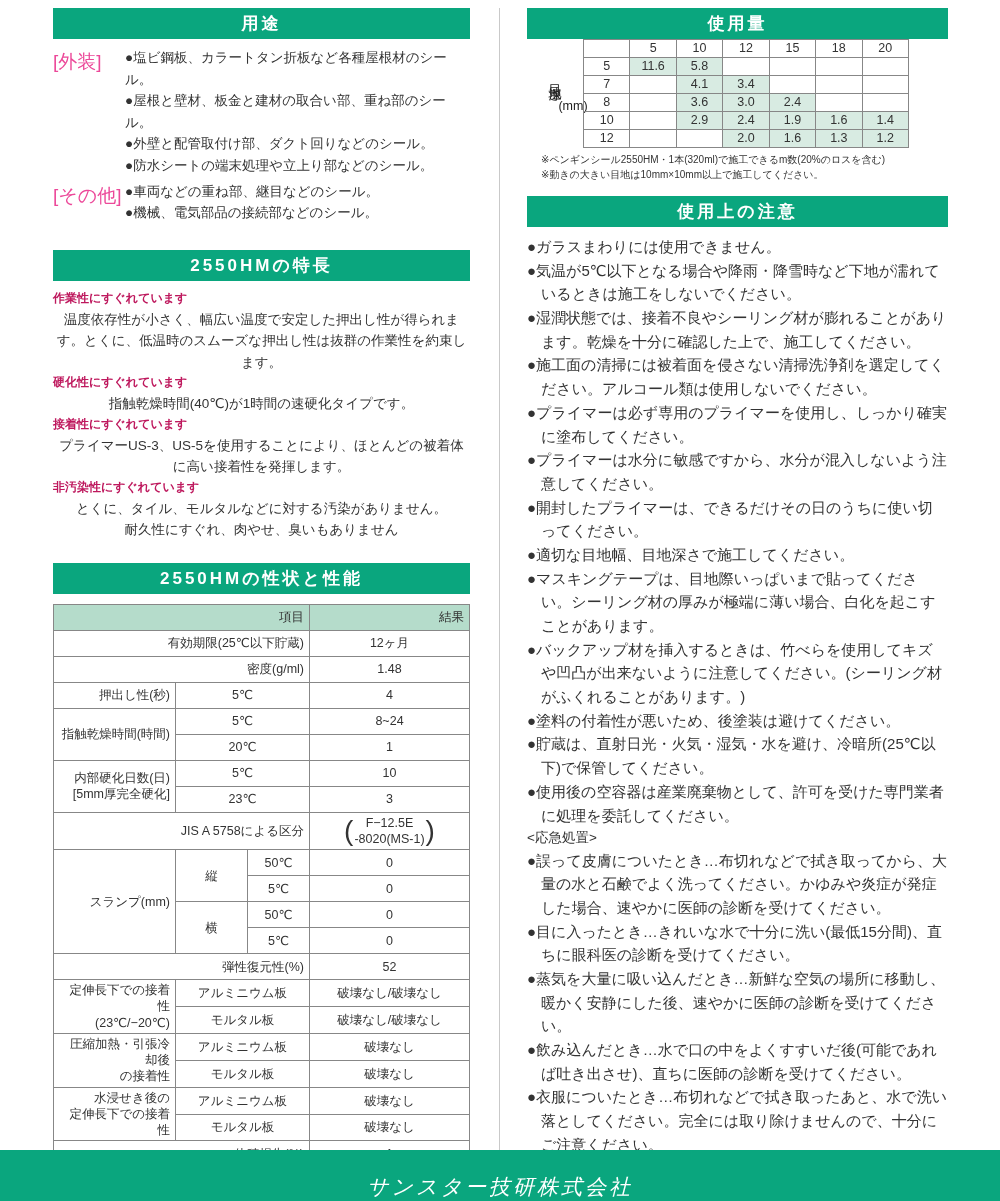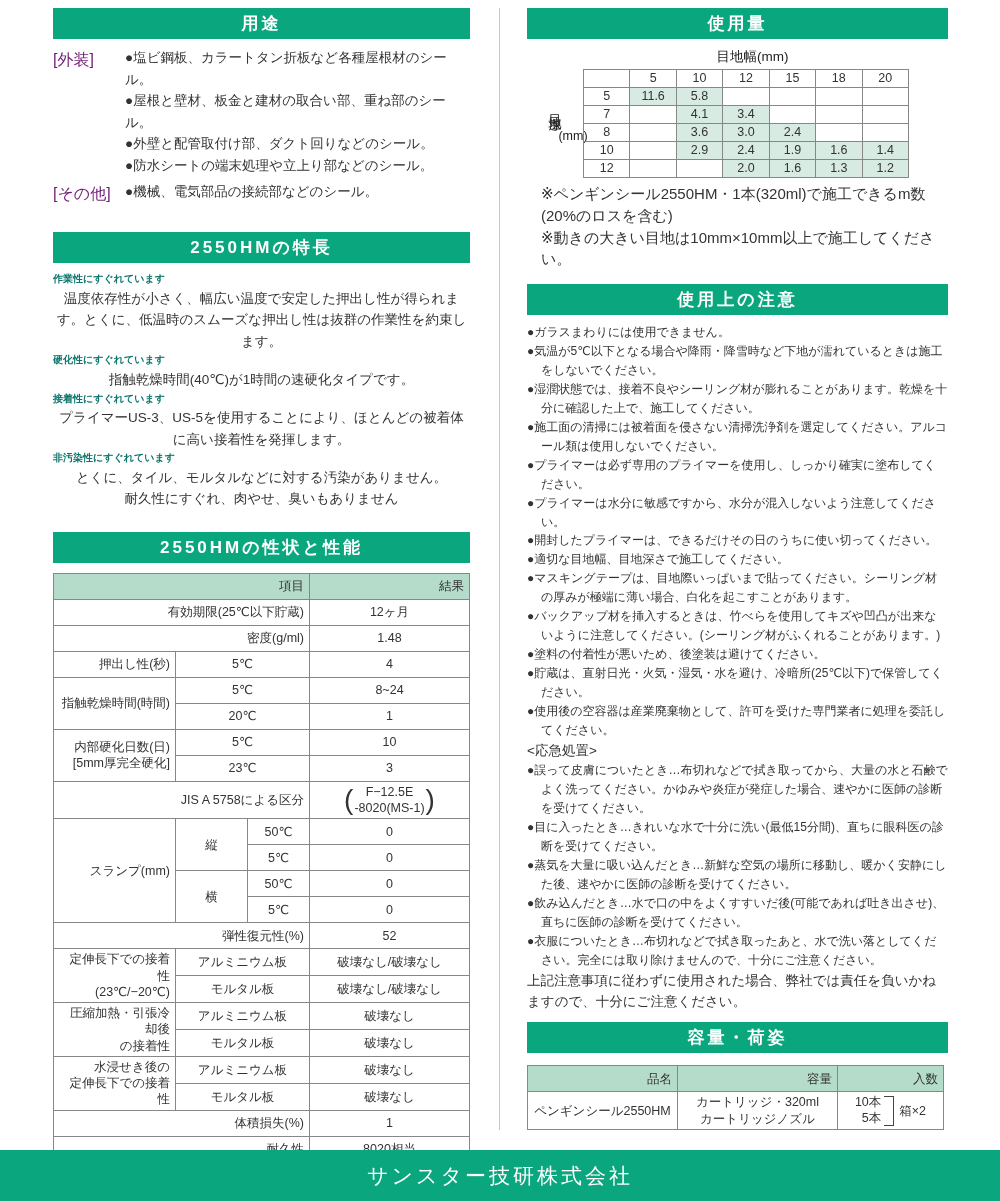--- a/index.html
+++ b/index.html
@@ -7,25 +7,25 @@
         font-family:"Liberation Sans","DejaVu Sans",sans-serif;color:#333;}
   .columns{display:flex;align-items:flex-start;padding-top:8px;}
   .col-left{width:417px;margin-left:53px;}
   .col-right{width:421px;margin-left:29px;padding-left:27px;border-left:1px solid #c9c9c9;min-height:1105px;}
   .sec-h{background:#0aa67e;color:#fff;font-weight:bold;font-size:17px;text-align:center;
          padding:4px 0;letter-spacing:3px;}
   .mt8{margin-top:8px}.mt10{margin-top:10px}.mt14{margin-top:14px}.mt22{margin-top:22px}.mt26{margin-top:26px}
 
   
   .use-group{display:flex;margin-top:4px;}
-  .use-label{width:72px;flex:none;font-size:16px;line-height:1.6;color:#701a75;}
+  .use-label{width:72px;flex:none;font-size:19px;line-height:1.6;color:#ec4899;}
   .use-items{font-size:13.5px;line-height:1.6;color:#333;}
 
   
-  .feat-h{font-weight:bold;font-size:10px;color:#0f766e;line-height:1.65;}
+  .feat-h{font-weight:bold;font-size:12px;color:#be185d;line-height:1.65;}
   .feat-b{font-size:13.5px;line-height:1.6;color:#333;text-align:center;}
   .pre{white-space:pre-line;}
 
   
   table{border-collapse:collapse;table-layout:fixed;}
   td{border:1px solid #878787;font-size:12.5px;padding:2px 5px;text-align:center;
      color:#333;line-height:1.3;vertical-align:middle;}
   .th{background:#b5dccb;text-align:right;}
   .tl{text-align:right;}
 
@@ -37,36 +37,36 @@
   
   .u-coltitle{text-align:center;font-size:13.5px;margin:9px 0 3px 30px;color:#222;}
   .usage-flex{display:flex;align-items:center;}
   .u-rowtitle{width:56px;flex:none;display:flex;flex-direction:column;align-items:center;
               justify-content:center;color:#222;}
   .u-rowtitle .vert{writing-mode:vertical-rl;font-size:13px;letter-spacing:2px;line-height:1;}
   .u-rowtitle .unit{font-size:12.5px;margin-top:3px;margin-left:36px;}
   .usage{width:326px;}
   .usage td{height:17px;padding:0 4px;font-size:12.5px;}
   .hl{background:#d8ebe2;}
-  .unotes{font-size:15px;line-height:1.45;margin:5px 0 0 14px;color:#333;}
-
-  
-  .b{padding-left:14px;text-indent:-14px;font-size:12px;line-height:1.58;color:#333;}
+  .unotes{font-size:10px;line-height:1.45;margin:5px 0 0 14px;color:#333;}
+
+  
+  .b{padding-left:14px;text-indent:-14px;font-size:15px;line-height:1.58;color:#333;}
   .prec-em{font-size:13.5px;line-height:1.58;color:#333;}
   .prec-foot{font-size:13.5px;line-height:1.58;color:#333;}
 
   
   .pack{width:417px;margin-top:12px;}
   .pack td{height:21px;}
   .qty-cell{display:flex;align-items:center;justify-content:center;border:none;padding:0;}
   .qty-nums{text-align:right;font-size:12.5px;line-height:1.25;}
   .bracket{width:9px;height:28px;border:1px solid #444;border-left:none;margin:0 5px 0 3px;flex:none;}
 
   .footer{position:absolute;left:0;right:0;bottom:0;height:51px;background:#0aa67e;color:#fff;
-          display:flex;align-items:center;justify-content:center;font-size:21px;letter-spacing:3px;}
+          display:flex;align-items:flex-end;justify-content:center;font-size:21px;letter-spacing:3px;font-style:italic;}
 </style>
 </head>
 <body>
 
 <div class="page">
   <div class="columns">
 
     <div class="col-left">
 
       <div class="sec-h">用途</div>
@@ -77,20 +77,21 @@
           <div class="use-items">
             <div>●塩ビ鋼板、カラートタン折板など各種屋根材のシール。</div>
             <div>●屋根と壁材、板金と建材の取合い部、重ね部のシール。</div>
             <div>●外壁と配管取付け部、ダクト回りなどのシール。</div>
             <div>●防水シートの端末処理や立上り部などのシール。</div>
           </div>
         </div>
         <div class="use-group">
           <span class="use-label">[その他]</span>
           <div class="use-items">
+            <div>●車両などの重ね部、継目などのシール。</div>
             <div>●機械、電気部品の接続部などのシール。</div>
           </div>
         </div>
       </div>
 
       <div class="sec-h mt26">2550HMの特長</div>
 
       <div class="mt8">
         <div class="feat-h">作業性にすぐれています</div>
         <div class="feat-b">温度依存性が小さく、幅広い温度で安定した押出し性が得られます。とくに、低温時のスムーズな押出し性は抜群の作業性を約束します。</div>
@@ -223,21 +224,20 @@
         </tr>
       </tbody>
         </table>
 
     </div>
 
     <div class="col-right">
 
       <div class="sec-h">使用量</div>
 
-      <div class="u-coltitle">目地幅(mm)</div>
       <div class="usage-flex">
         <div class="u-rowtitle">
           <span class="vert">目地深さ</span>
           <span class="unit">(mm)</span>
         </div>
         <table class="usage">
           <tbody>
               <tr>
             <td></td>
             <td>5</td>

